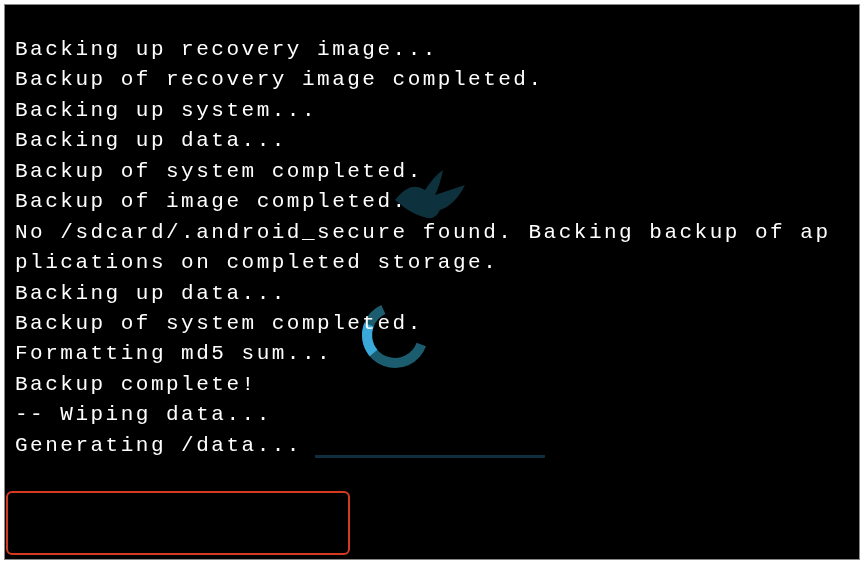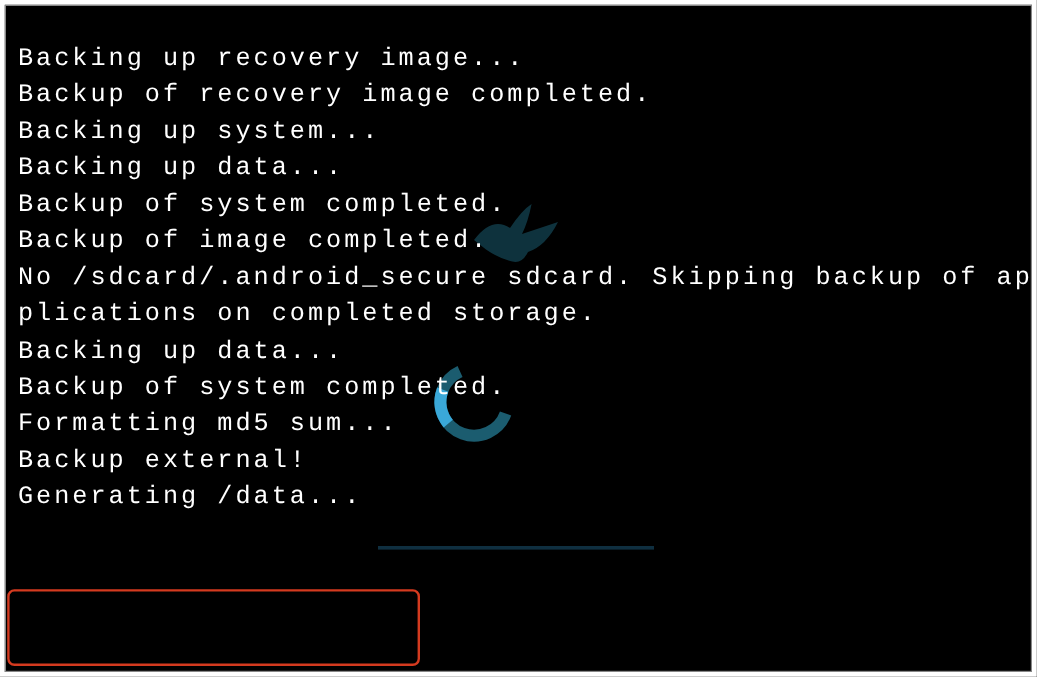--- a/index.html
+++ b/index.html
@@ -96,25 +96,26 @@
 
   <div class="floor-line"></div>
 
   <div class="content">
     <div class="line">Backing up recovery image...</div>
     <div class="line">Backup of recovery image completed.</div>
     <div class="line">Backing up system...</div>
     <div class="line">Backing up data...</div>
     <div class="line">Backup of system completed.</div>
     <div class="line">Backup of image completed.</div>
-    <div class="line">No /sdcard/.android_secure sdcard. Skipping backup of ap</div>
+    <div class="line">No /sdcard/.android_secure found. Backing backup of ap</div>
     <div class="line">plications on completed storage.</div>
     <div class="line">Backing up data...</div>
     <div class="line">Backup of system completed.</div>
     <div class="line">Formatting md5 sum...</div>
     <div class="line"></div>
-    <div class="line">Backup external!</div>
+    <div class="line">Backup complete!</div>
     <div class="line"></div>
+    <div class="line">-- Wiping data...</div>
     <div class="line">Generating /data...</div>
   </div>
 
   <div class="highlight-box"></div>
 </div>
 
 </body></html>

